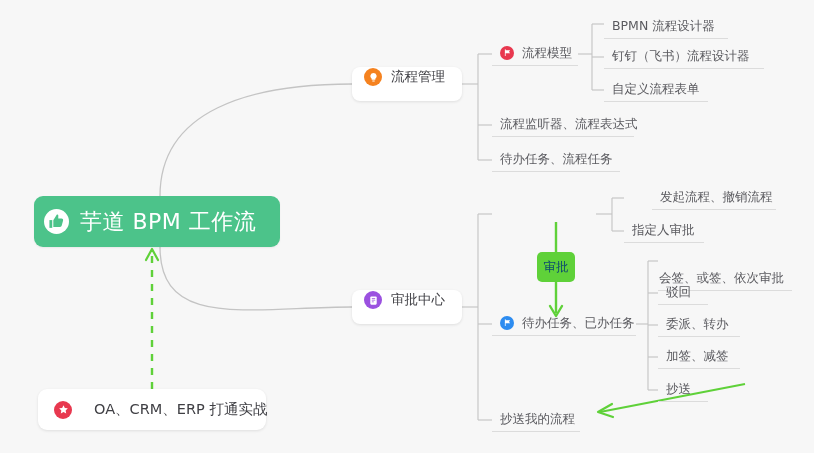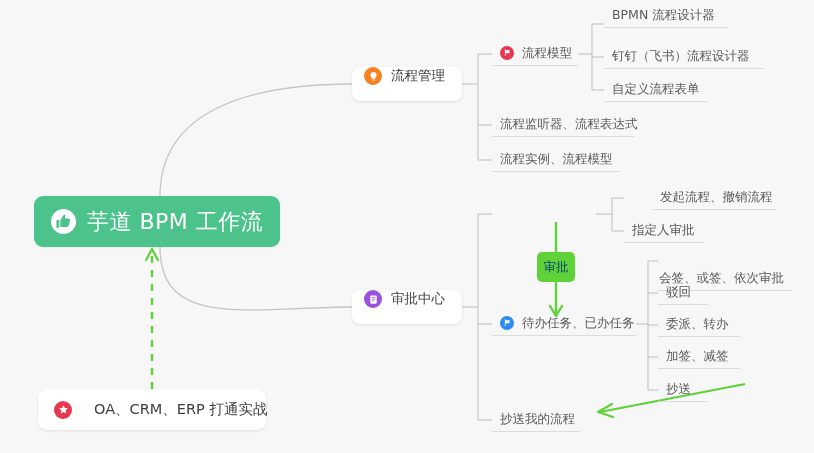--- a/index.html
+++ b/index.html
@@ -33,40 +33,40 @@
     position: absolute;
     left: 34px;
     top: 196px;
     width: 246px;
     height: 51px;
     background: #4CC38A;
     border-radius: 9px;
     display: flex;
     align-items: center;
     box-sizing: border-box;
-    padding-left: 17px;
+    padding-left: 10px;
     box-shadow: 0 1px 2px rgba(0,0,0,0.06);
   }
   .root-label {
     color: #ffffff;
     font-size: 22px;
     letter-spacing: 0.5px;
     margin-left: 11px;
     white-space: nowrap;
   }
 
   
   .branch-node {
     position: absolute;
     background: #ffffff;
     border-radius: 8px;
     height: 34px;
     display: flex;
-    align-items: flex-start;
-    padding: 0 16px 0 12px;
+    align-items: flex-end;
+    padding: 0 16px 15px 12px;
     box-sizing: border-box;
     box-shadow: 0 1px 3px rgba(0,0,0,0.10);
     white-space: nowrap;
   }
   .branch-label {
     font-size: 13.5px;
     color: #3f3f44;
     margin-left: 9px;
   }
   #branch-flow { left: 352px; top: 67px; width: 110px; }
@@ -257,24 +257,24 @@
       </svg>
     </span>
     <span class="leaf-text">流程模型</span>
   </div>
 
   <div class="leaf" style="left:492px; top:115px; width:142px; height:22px;">
     <span class="leaf-text">流程监听器、流程表达式</span>
   </div>
 
   <div class="leaf" style="left:492px; top:150px; width:128px; height:22px;">
-    <span class="leaf-text">流程实例、流程模型</span>
-  </div>
-
-  <div class="leaf" style="left:604px; top:6px; width:124px; height:22px;text-align:center;">
+    <span class="leaf-text">待办任务、流程任务</span>
+  </div>
+
+  <div class="leaf" style="left:604px; top:17px; width:124px; height:22px;text-align:center;">
     <span class="leaf-text">BPMN 流程设计器</span>
   </div>
 
   <div class="leaf" style="left:604px; top:47px; width:160px; height:22px;">
     <span class="leaf-text">钉钉（飞书）流程设计器</span>
   </div>
 
   <div class="leaf" style="left:604px; top:80px; width:104px; height:22px;">
     <span class="leaf-text">自定义流程表单</span>
   </div>

